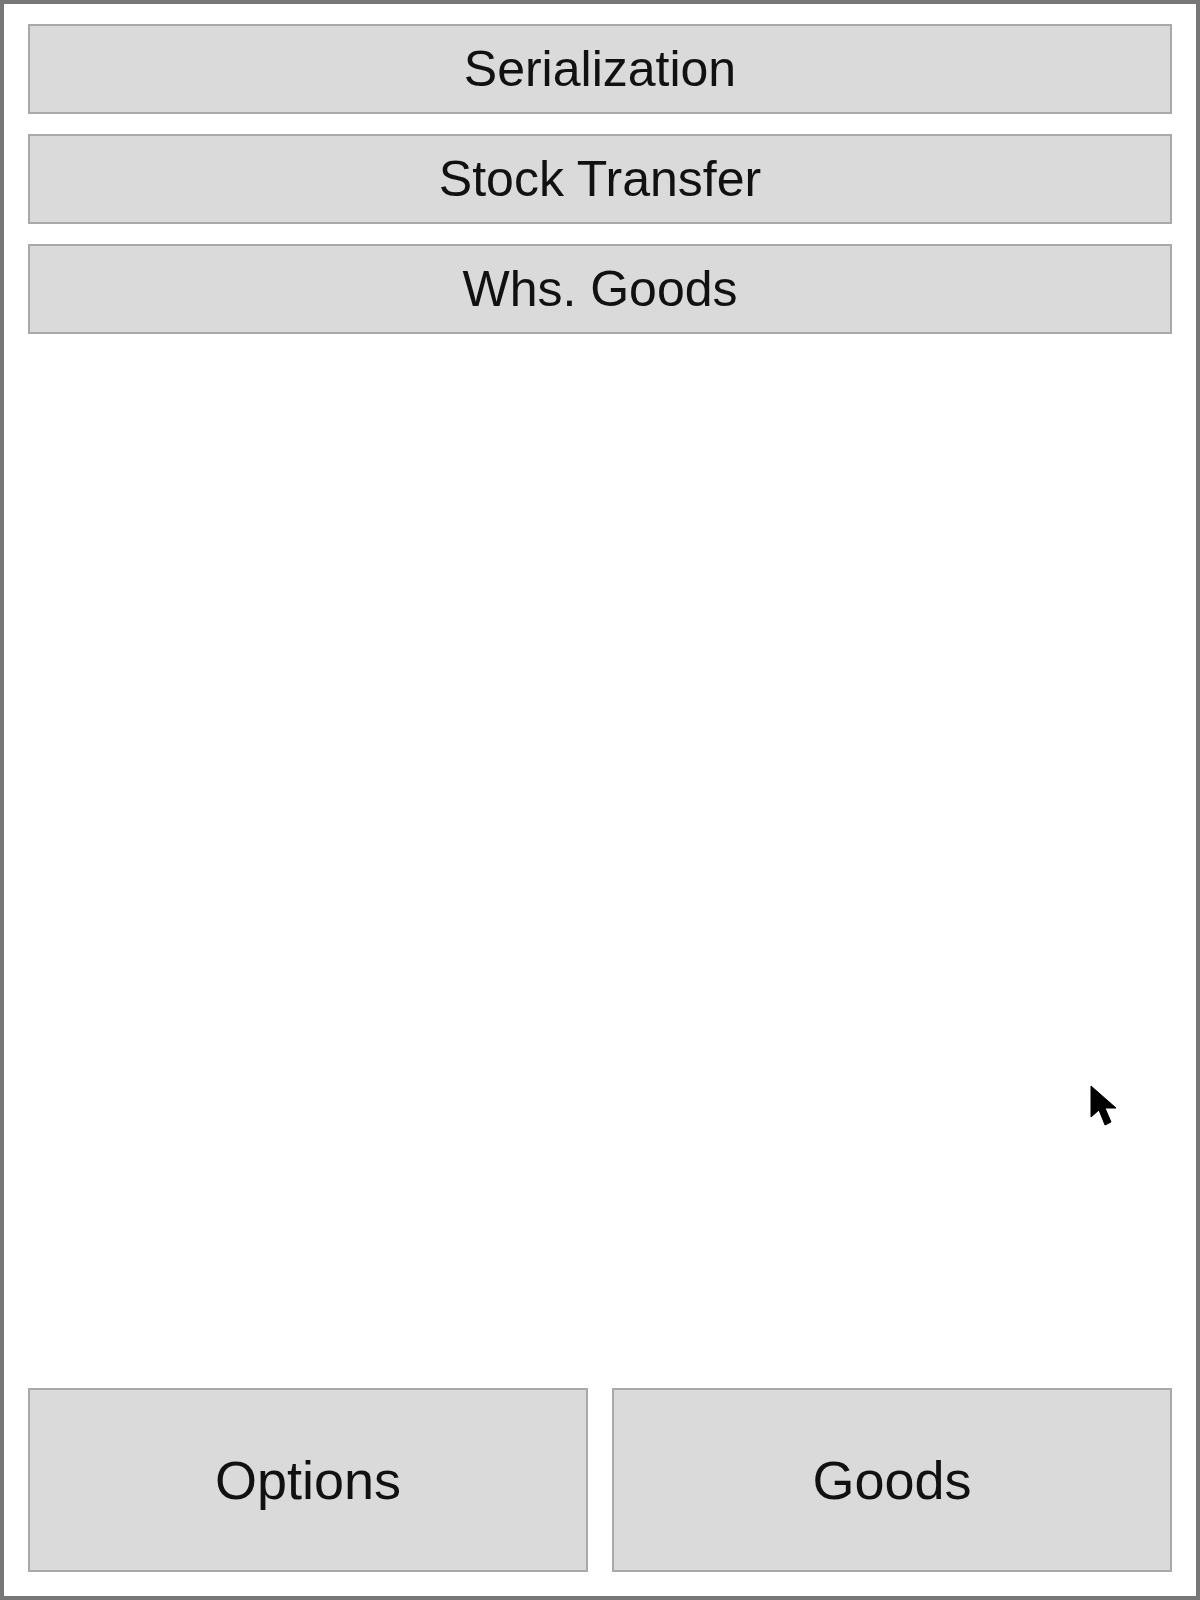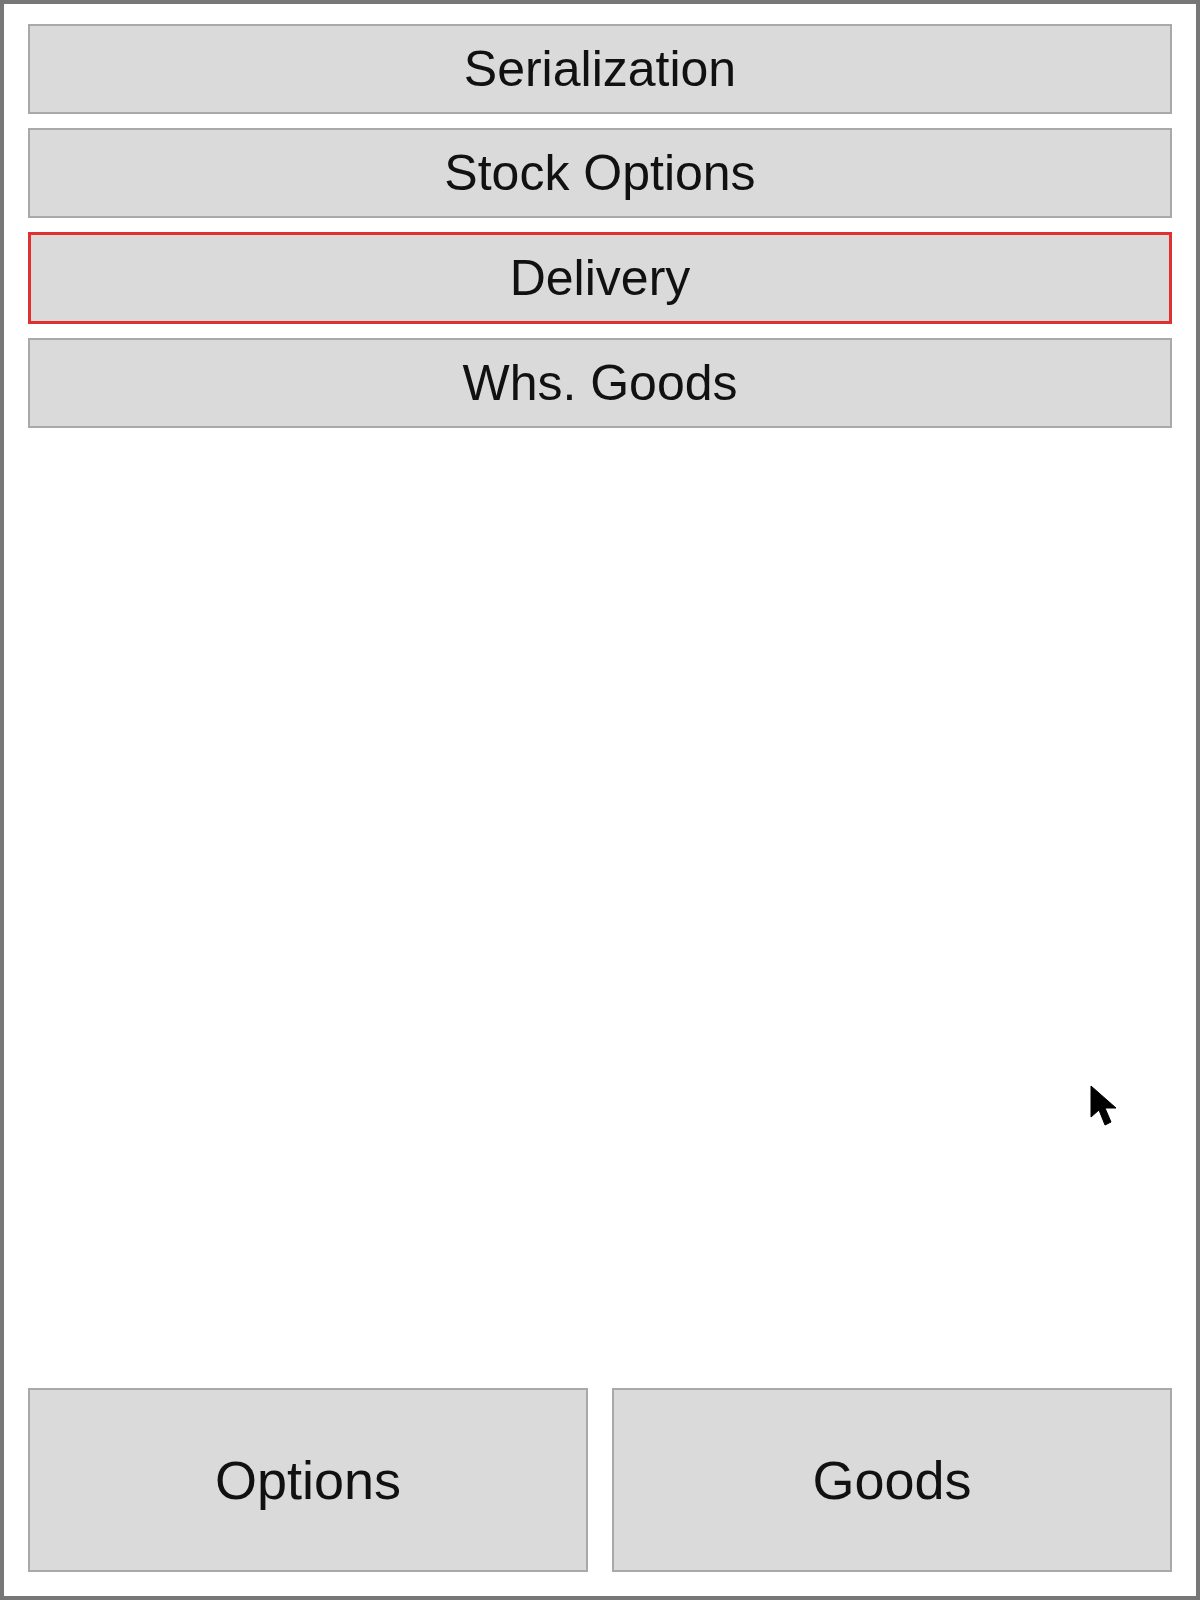--- a/index.html
+++ b/index.html
@@ -17,21 +17,21 @@
     height: 1600px;
     border: 4px solid #777;
     background: #ffffff;
     display: flex;
     flex-direction: column;
     padding: 20px 24px 24px 24px;
   }
   .menu-list {
     display: flex;
     flex-direction: column;
-    gap: 14px;
+    gap: 20px;
   }
   .menu-btn {
     height: 86px;
     display: flex;
     align-items: center;
     justify-content: center;
     background: #dadada;
     border: 2px solid #a9a9a9;
     font-size: 50px;
     color: #111;
@@ -71,24 +71,21 @@
 </style>
 </head>
 <body>
 
 <div class="frame">
   <div class="menu-list">
     <div class="menu-btn">
       <span>Serialization</span>
     </div>
     <div class="menu-btn">
-      <span>Stock Options</span>
-    </div>
-    <div class="menu-btn selected">
-      <span>Delivery</span>
+      <span>Stock Transfer</span>
     </div>
     <div class="menu-btn">
       <span>Whs. Goods</span>
     </div>
   </div>
 
   <div class="spacer"></div>
 
   <div class="footer">
     <div class="foot-btn">

